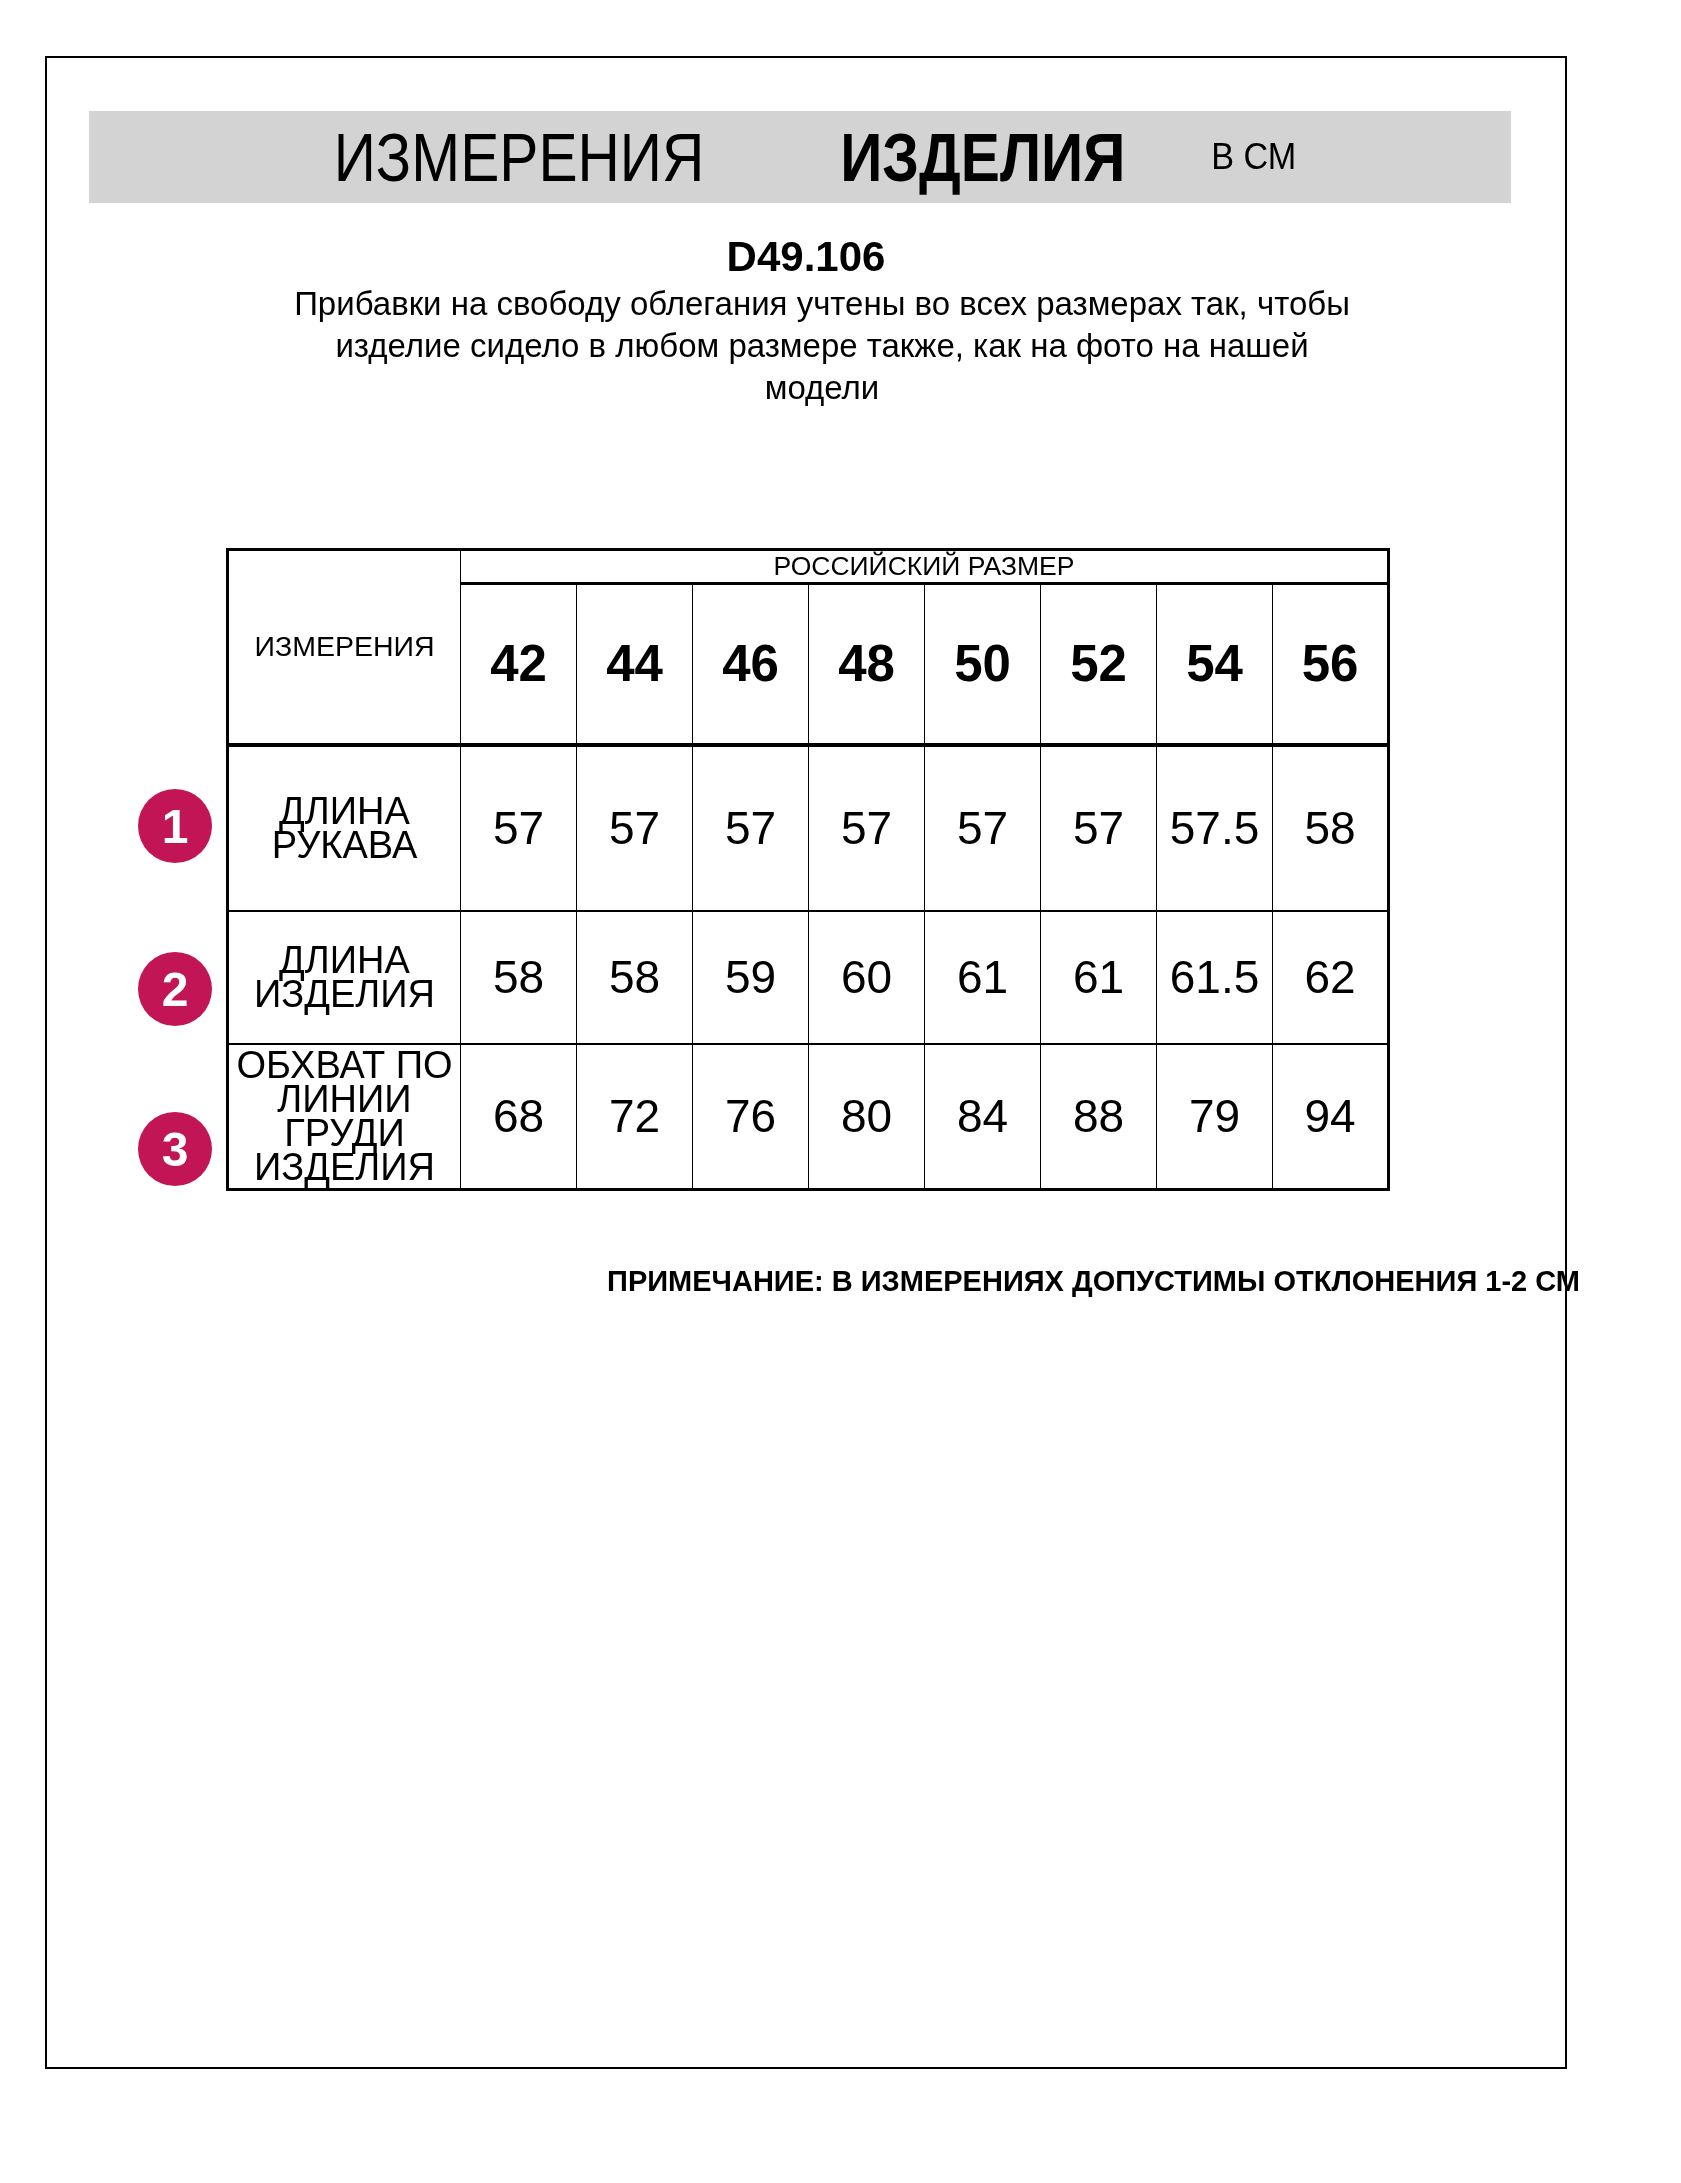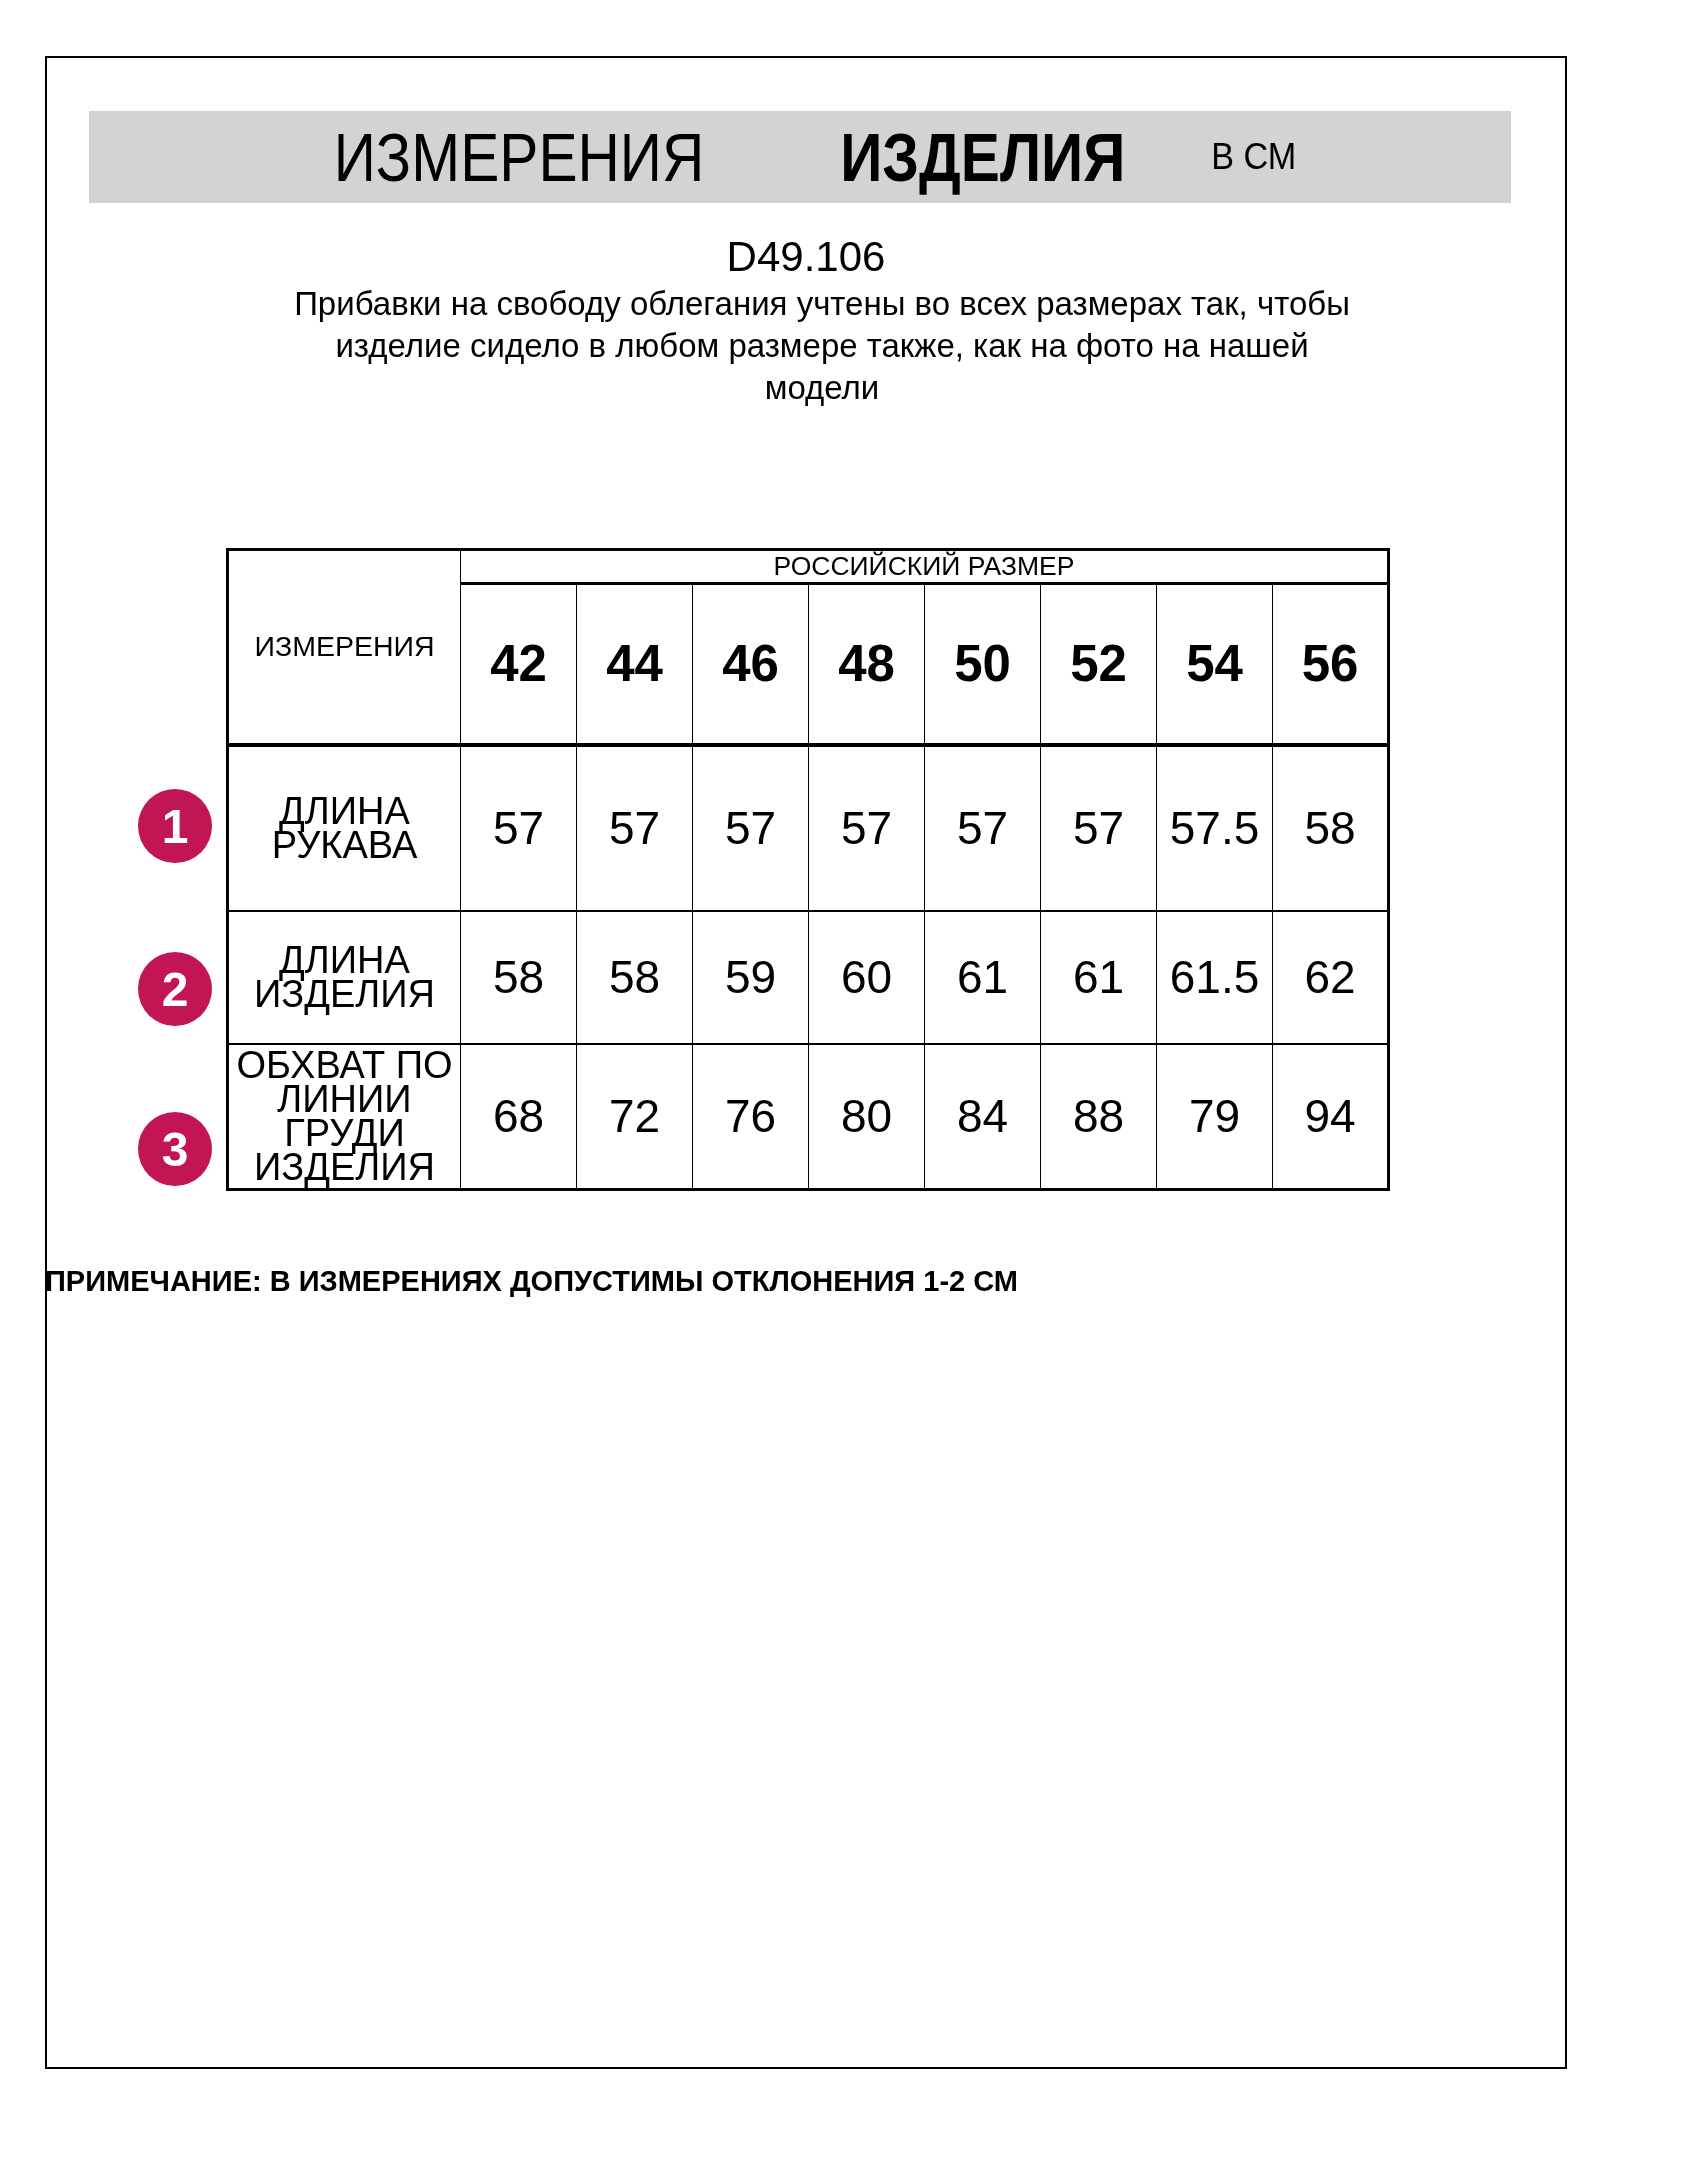--- a/index.html
+++ b/index.html
@@ -25,21 +25,21 @@
     background:#d3d3d3;
     display:flex; align-items:center; justify-content:center;
   }
   .t-word { display:inline-block; transform:scaleX(0.85); white-space:nowrap; }
   .t1 { font-size:69px; font-weight:400; }
   .t2 { font-size:69px; font-weight:700; margin-left:78px; }
   .t3 { font-size:36px; font-weight:400; margin-left:58px; transform:scaleX(0.95); }
 
   .code {
     position:absolute; top:233px; left:0; width:100%;
-    text-align:center; font-size:42px; font-weight:400;
+    text-align:center; font-size:42px; font-weight:700;
   }
   .para {
     position:absolute; top:283px; left:16px; width:100%;
     text-align:center; font-size:33px; line-height:42px;
   }
   .para div { white-space:nowrap; }
 
   .size-table {
     position:absolute; left:226px; top:548px;
     border-collapse:collapse;
@@ -65,22 +65,22 @@
     width:74px; height:74px; border-radius:50%;
     background:#c11556;
     color:#fff; font-size:48px; font-weight:700;
     display:flex; align-items:center; justify-content:center;
   }
   .badge-1 { top:789px; }
   .badge-2 { top:952px; }
   .badge-3 { top:1112px; }
 
   .note {
-    position:absolute; top:1265px; left:0; width:100%;
-    text-align:left; font-size:29px; font-weight:700;
+    position:absolute; top:1265px; left:13px; width:100%;
+    text-align:right; font-size:29px; font-weight:700;
     white-space:nowrap;
   }
 </style>
 </head>
 <body>
 
 <div class="frame"></div>
 
 <div class="titlebar">
   <span class="t-word t1">ИЗМЕРЕНИЯ</span>

